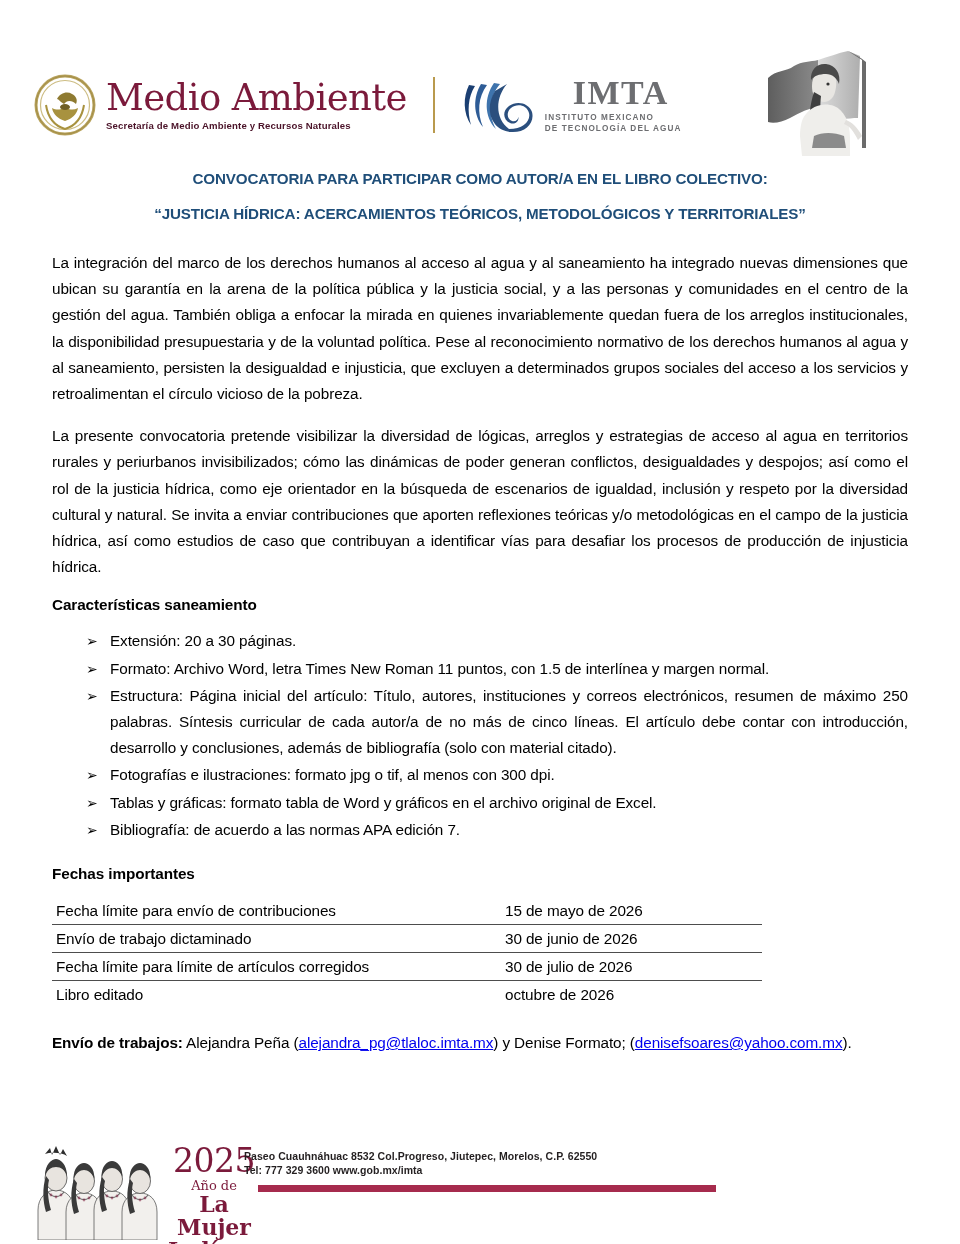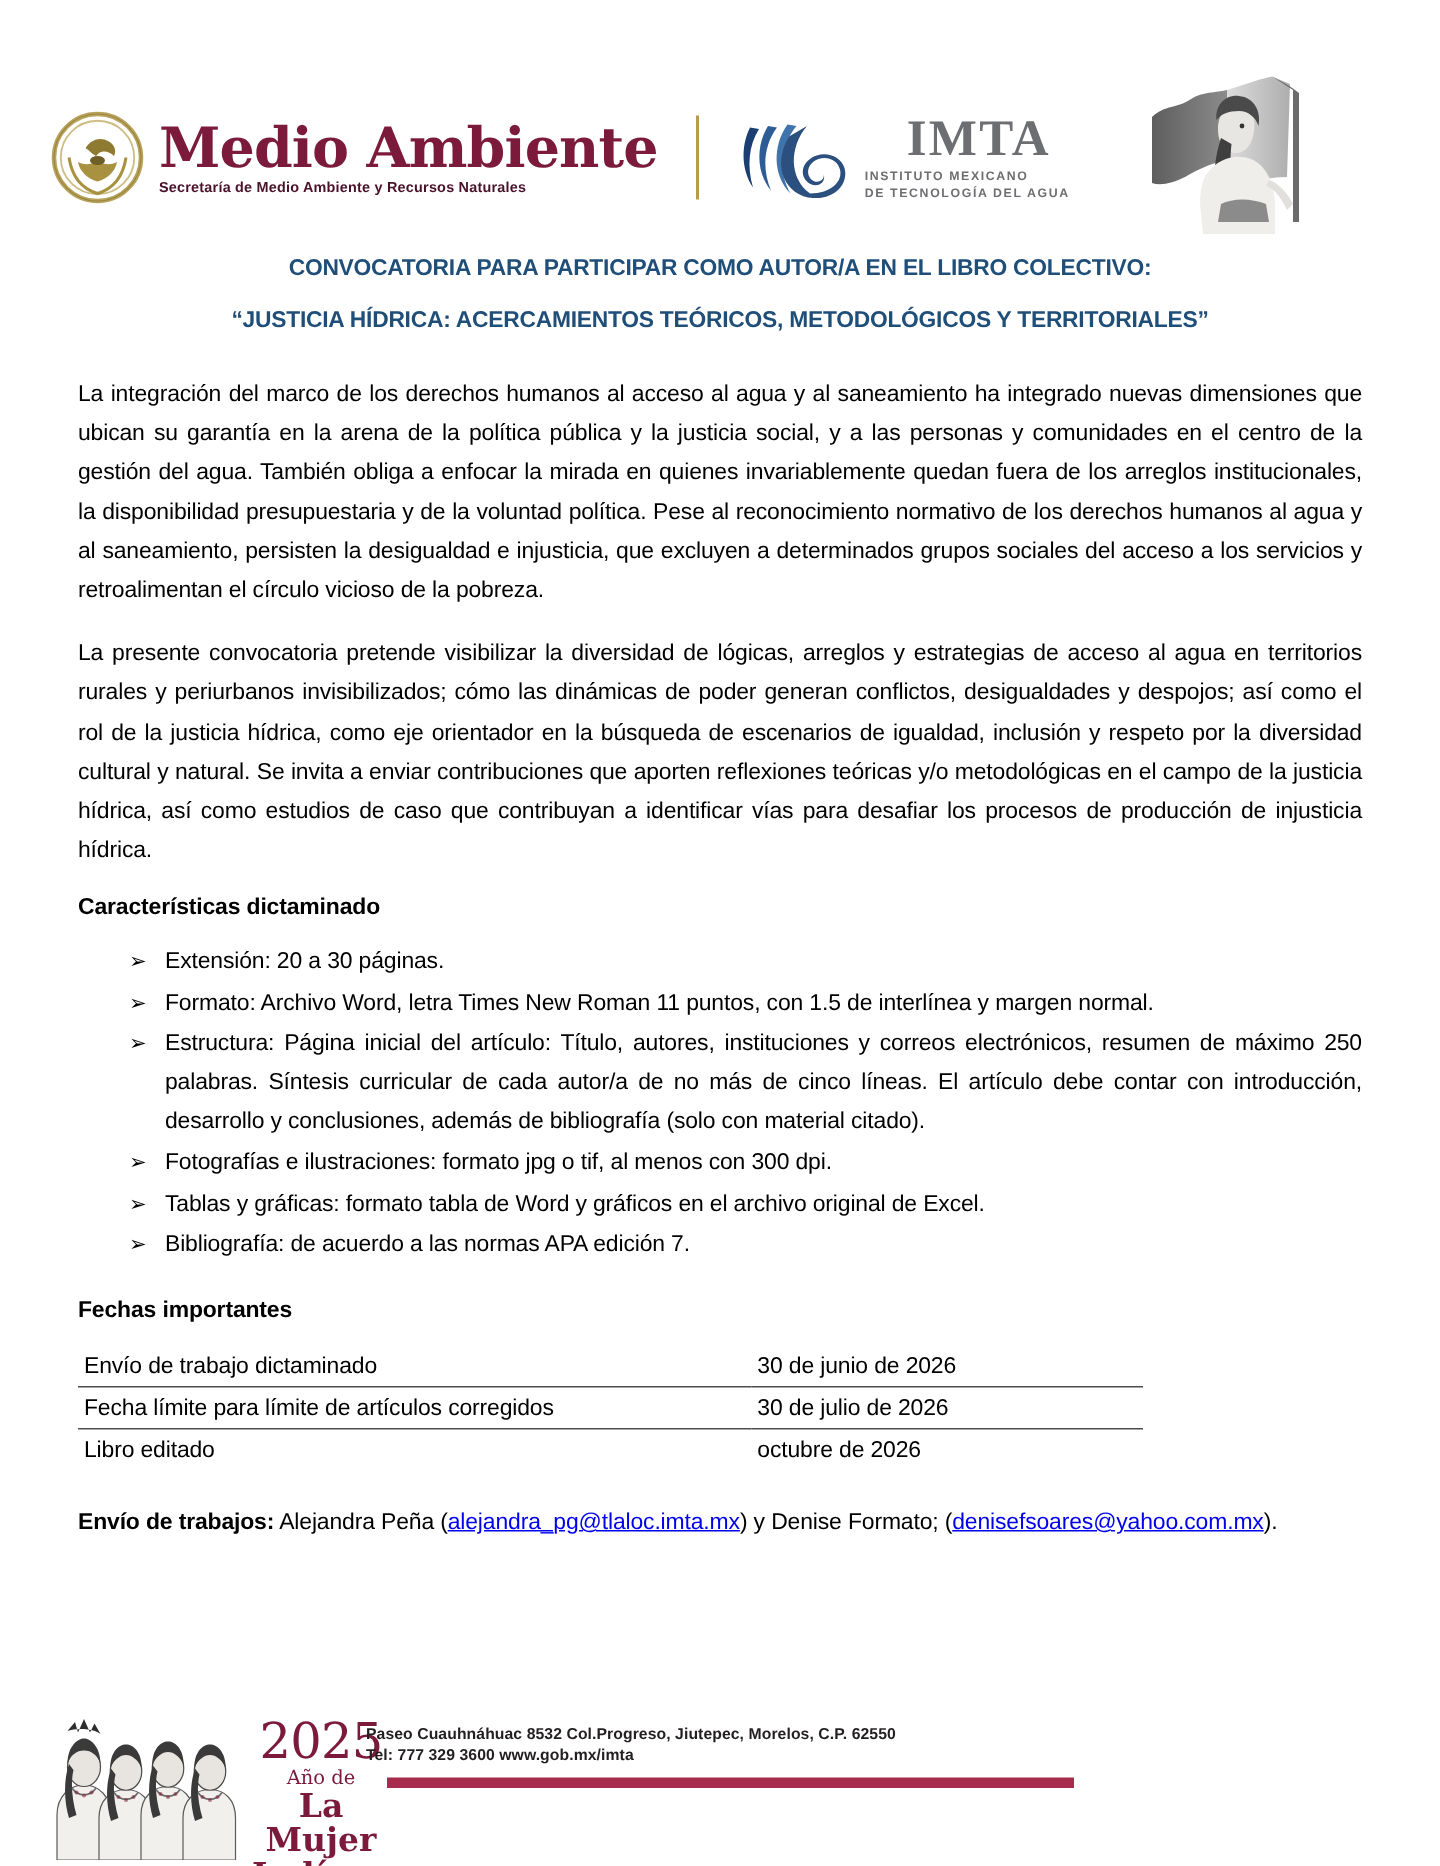--- a/index.html
+++ b/index.html
@@ -33,21 +33,21 @@
   }
   .escudo {
     width: 62px;
     height: 62px;
     flex: 0 0 62px;
     position: relative;
   }
   .semarnat-text { margin-left: 10px; }
   .semarnat-title {
     font-family: "DejaVu Serif", serif;
-    font-weight: bold;
+    font-weight: normal;
     font-size: 37px;
     line-height: 40px;
     color: #7b1a3b;
     letter-spacing: -0.6px;
     white-space: nowrap;
     text-align: center;
   }
   .semarnat-sub {
     font-family: "Liberation Sans", sans-serif;
     font-weight: bold;
@@ -318,21 +318,21 @@
 </div>
 
 <div class="doc-title" id="title-line1">CONVOCATORIA PARA PARTICIPAR COMO AUTOR/A EN EL LIBRO COLECTIVO:</div>
 <div class="doc-title" id="title-line2">“JUSTICIA HÍDRICA: ACERCAMIENTOS TEÓRICOS, METODOLÓGICOS Y TERRITORIALES”</div>
 
 <div class="content">
 
   <p class="para">La integración del marco de los derechos humanos al acceso al agua y al saneamiento ha integrado nuevas dimensiones que ubican su garantía en la arena de la política pública y la justicia social, y a las personas y comunidades en el centro de la gestión del agua. También obliga a enfocar la mirada en quienes invariablemente quedan fuera de los arreglos institucionales, la disponibilidad presupuestaria y de la voluntad política. Pese al reconocimiento normativo de los derechos humanos al agua y al saneamiento, persisten la desigualdad e injusticia, que excluyen a determinados grupos sociales del acceso a los servicios y retroalimentan el círculo vicioso de la pobreza.</p>
   <p class="para">La presente convocatoria pretende visibilizar la diversidad de lógicas, arreglos y estrategias de acceso al agua en territorios rurales y periurbanos invisibilizados; cómo las dinámicas de poder generan conflictos, desigualdades y despojos; así como el rol de la justicia hídrica, como eje orientador en la búsqueda de escenarios de igualdad, inclusión y respeto por la diversidad cultural y natural. Se invita a enviar contribuciones que aporten reflexiones teóricas y/o metodológicas en el campo de la justicia hídrica, así como estudios de caso que contribuyan a identificar vías para desafiar los procesos de producción de injusticia hídrica.</p>
 
-  <h3 class="section-head">Características dictaminado</h3>
+  <h3 class="section-head">Características saneamiento</h3>
 
   <ul class="bullets">
     <li>
       <span class="marker">➢</span>
       <span>Extensión: 20 a 30 páginas.</span>
     </li>
     <li>
       <span class="marker">➢</span>
       <span>Formato: Archivo Word, letra Times New Roman 11 puntos, con 1.5 de interlínea y margen normal.</span>
     </li>
@@ -351,20 +351,24 @@
     <li>
       <span class="marker">➢</span>
       <span>Bibliografía: de acuerdo a las normas APA edición 7.</span>
     </li>
   </ul>
 
   <h3 class="section-head" style="margin-top:22px;">Fechas importantes</h3>
 
   <table class="fechas">
     <tbody>
+      <tr>
+        <td class="col-label">Fecha límite para envío de contribuciones</td>
+        <td class="col-date">15 de mayo de 2026</td>
+      </tr>
       <tr>
         <td class="col-label">Envío de trabajo dictaminado</td>
         <td class="col-date">30 de junio de 2026</td>
       </tr>
       <tr>
         <td class="col-label">Fecha límite para límite de artículos corregidos</td>
         <td class="col-date">30 de julio de 2026</td>
       </tr>
       <tr>
         <td class="col-label">Libro editado</td>

